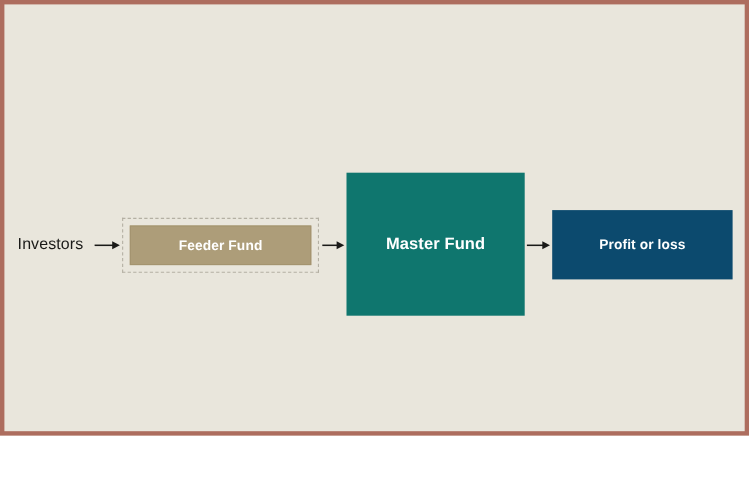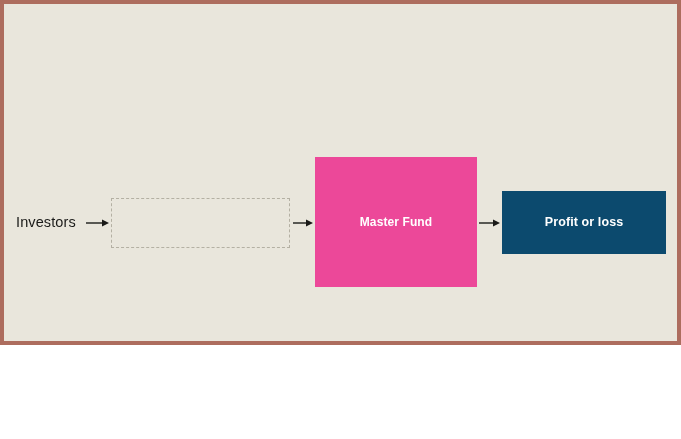--- a/index.html
+++ b/index.html
@@ -12,21 +12,21 @@
     height: 439px;
     overflow: hidden;
     font-family: "Liberation Sans", sans-serif;
   }
 
   
   #diagram-frame {
     position: relative;
     box-sizing: border-box;
     width: 681px;
-    height: 345px;
+    height: 396px;
     border: 4px solid #ad6d5e;
     background: #e9e6dc;
   }
 
   
   .node {
     position: absolute;
     box-sizing: border-box;
     display: flex;
     align-items: center;
@@ -71,23 +71,23 @@
     border: 1px solid #a4946f;
     color: #ffffff;
     font-size: 12.5px;
   }
 
   #node-master-fund {
     left: 311px;
     top: 153px;
     width: 162px;
     height: 130px;
-    background: #ec4899;
+    background: #0f766e;
     color: #ffffff;
-    font-size: 12px;
+    font-size: 15px;
   }
 
   #node-profit-or-loss {
     left: 498px;
     top: 187px;
     width: 164px;
     height: 63px;
     background: #0c4a6e;
     color: #ffffff;
     font-size: 12.5px;
@@ -119,20 +119,21 @@
 
   <div class="arrow" id="arrow-investors-to-feeder">
     <svg width="24" height="12" viewBox="0 0 24 12">
       <line class="arrow-line" x1="0" y1="6" x2="17" y2="6"></line>
       <polygon class="arrow-head" points="16,2.4 23,6 16,9.6"></polygon>
     </svg>
   </div>
 
   <div id="feeder-fund-group"></div>
 
+  <div class="node" id="node-feeder-fund">Feeder Fund</div>
 
   <div class="arrow" id="arrow-feeder-to-master">
     <svg width="21" height="12" viewBox="0 0 21 12">
       <line class="arrow-line" x1="0" y1="6" x2="14" y2="6"></line>
       <polygon class="arrow-head" points="13,2.4 20,6 13,9.6"></polygon>
     </svg>
   </div>
 
   <div class="node" id="node-master-fund">Master Fund</div>
 

